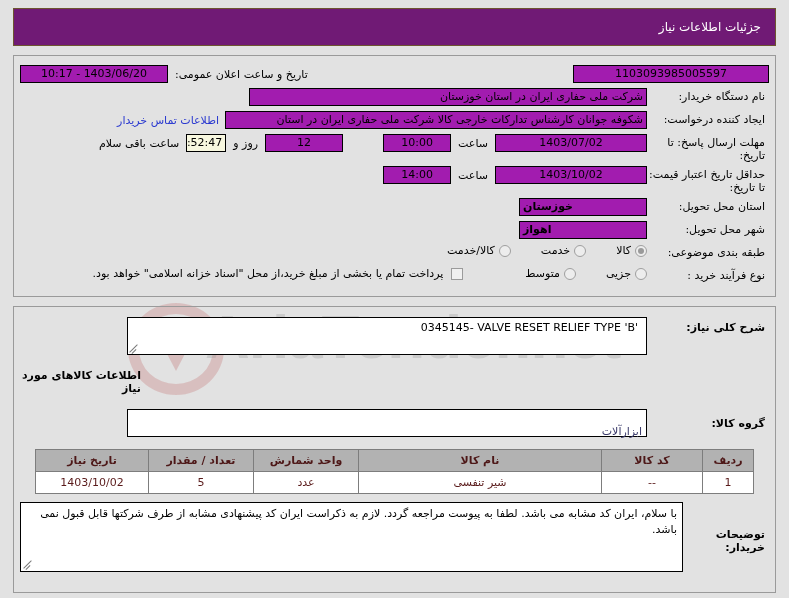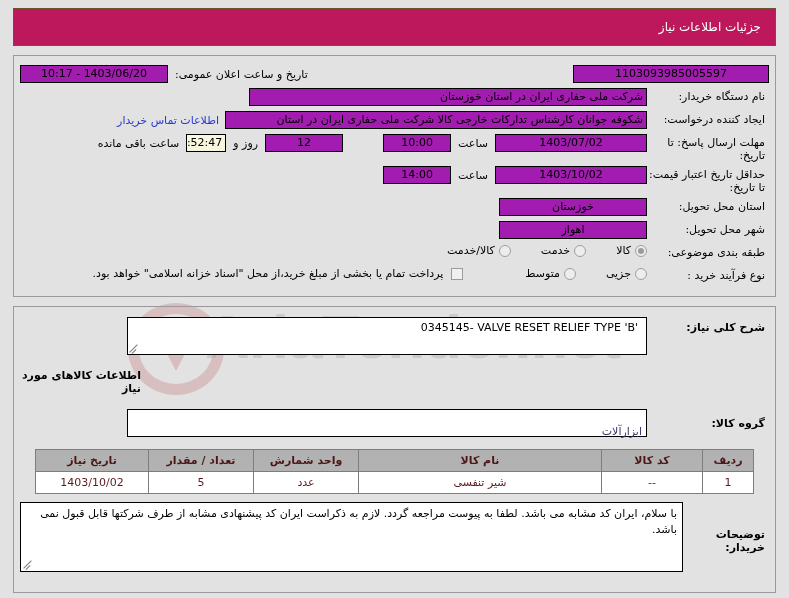--- a/index.html
+++ b/index.html
@@ -51,21 +51,21 @@
     width: 0; height: 0;
     border-left: 24px solid transparent;
     border-right: 24px solid transparent;
     border-top: 46px solid rgba(196,120,120,0.35);
   }
 
   
   .top-bar {
     margin: 8px 13px 0 13px;
     height: 38px;
-    background: #be185d;
+    background: #701a75;
     border: 1px solid #6d5430;
     box-sizing: border-box;
     display: flex;
     align-items: center;
     justify-content: flex-start;
     padding: 0 14px;
   }
   .top-bar .title {
     color: #ffffff;
     font-size: 12px;
@@ -132,21 +132,21 @@
   .txt.w-org     { width: 398px; text-align: right; }
   .txt.w-creator { width: 422px; text-align: right; }
   .txt.w-date    { width: 152px; }
   .txt.w-hour    { width: 68px; }
   .txt.w-days    { width: 78px; }
   .txt.w-countdown {
     width: 40px;
     background: #f7f7df;
     border: 1px solid #000;
   }
-  .txt.w-prov    { width: 148px; text-align: center; }
+  .txt.w-prov    { width: 128px; text-align: left; font-weight: bold; }
 
   .inline-t { font-size: 11px; color: #000; padding: 0 1px; white-space: nowrap; }
 
   .link {
     color: #2a39d0;
     font-size: 11px;
     text-decoration: none;
     white-space: nowrap;
     cursor: pointer;
   }
@@ -378,21 +378,21 @@
     <div class="row">
       <div class="lbl">مهلت ارسال پاسخ: تا تاریخ:</div>
       <div class="fields">
         <div class="txt w-date">1403/07/02</div>
         <span class="inline-t">ساعت</span>
         <div class="txt w-hour">10:00</div>
         <span style="flex:0 0 28px"></span>
         <div class="txt w-days">12</div>
         <span class="inline-t">روز و</span>
         <div class="txt w-countdown">22:52:47</div>
-        <span class="inline-t">ساعت باقی مانده</span>
+        <span class="inline-t">ساعت باقی سلام</span>
       </div>
     </div>
 
     <div class="row">
       <div class="lbl">حداقل تاریخ اعتبار قیمت: تا تاریخ:</div>
       <div class="fields">
         <div class="txt w-date">1403/10/02</div>
         <span class="inline-t">ساعت</span>
         <div class="txt w-hour">14:00</div>
       </div>

